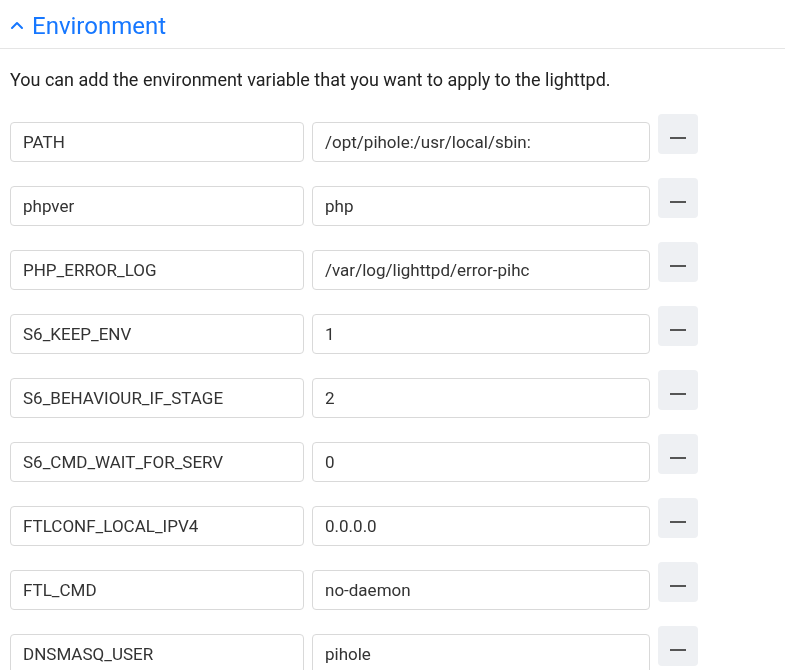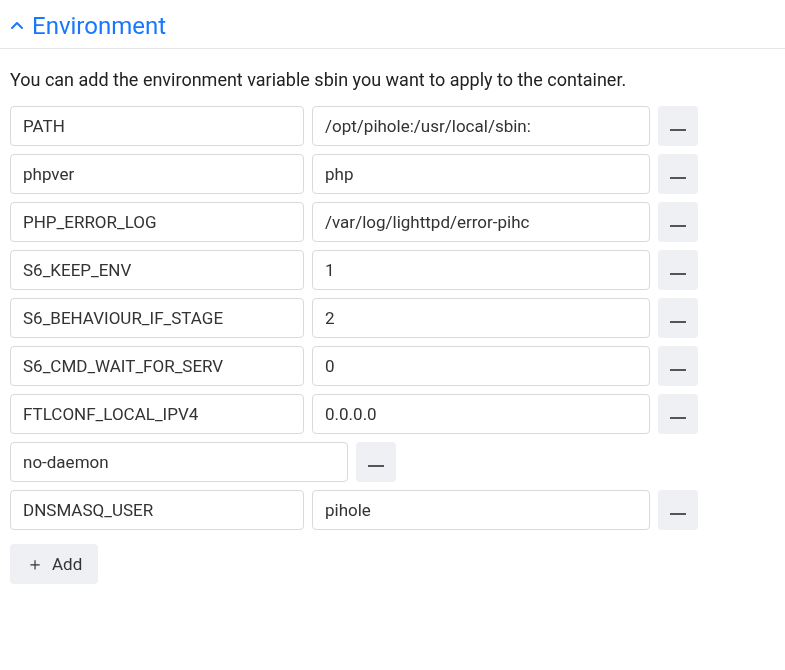--- a/index.html
+++ b/index.html
@@ -53,20 +53,21 @@
       border-radius: 4px;
       padding: 0 12px;
       font-size: 17px;
       color: #333;
       background: #fff;
       outline: none;
       font-family: inherit;
       text-overflow: ellipsis;
       white-space: nowrap;
       overflow: hidden;
+      margin-top: 16px;
     }
     .env-key {
       width: 294px;
       flex-shrink: 0;
     }
     .env-value {
       width: 338px;
       flex-shrink: 0;
     }
     .remove-btn {
@@ -113,21 +114,21 @@
 
 <div class="section-header">
   <span class="chevron">
     <svg width="14" height="14" viewBox="0 0 14 14" fill="none">
       <path d="M2 9 L7 4 L12 9" stroke="#1677ff" stroke-width="2" fill="none" stroke-linecap="round" stroke-linejoin="round"></path>
     </svg>
   </span>
   <span class="section-title">Environment</span>
 </div>
 
-<div class="description">You can add the environment variable sbin you want to apply to the container.</div>
+<div class="description">You can add the environment variable that you want to apply to the lighttpd.</div>
 
 <div class="env-table">
     <div class="env-row">
       <input type="text" class="env-input env-key" value="PATH" style="">
       <input type="text" class="env-input env-value" value="/opt/pihole:/usr/local/sbin:" style="">
       <button class="remove-btn">
         <span><svg viewBox="0 0 16 2">
             <rect x="0" y="0" width="16" height="2" fill="#555"></rect>
           </svg></span>
       </button>
@@ -180,20 +181,21 @@
     <div class="env-row">
       <input type="text" class="env-input env-key" value="FTLCONF_LOCAL_IPV4" style="">
       <input type="text" class="env-input env-value" value="0.0.0.0" style="">
       <button class="remove-btn">
         <span><svg viewBox="0 0 16 2">
             <rect x="0" y="0" width="16" height="2" fill="#555"></rect>
           </svg></span>
       </button>
     </div>
     <div class="env-row">
+      <input type="text" class="env-input env-key" value="FTL_CMD" style="">
       <input type="text" class="env-input env-value" value="no-daemon" style="">
       <button class="remove-btn">
         <span><svg viewBox="0 0 16 2">
             <rect x="0" y="0" width="16" height="2" fill="#555"></rect>
           </svg></span>
       </button>
     </div>
     <div class="env-row">
       <input type="text" class="env-input env-key" value="DNSMASQ_USER" style="">
       <input type="text" class="env-input env-value" value="pihole" style="">

